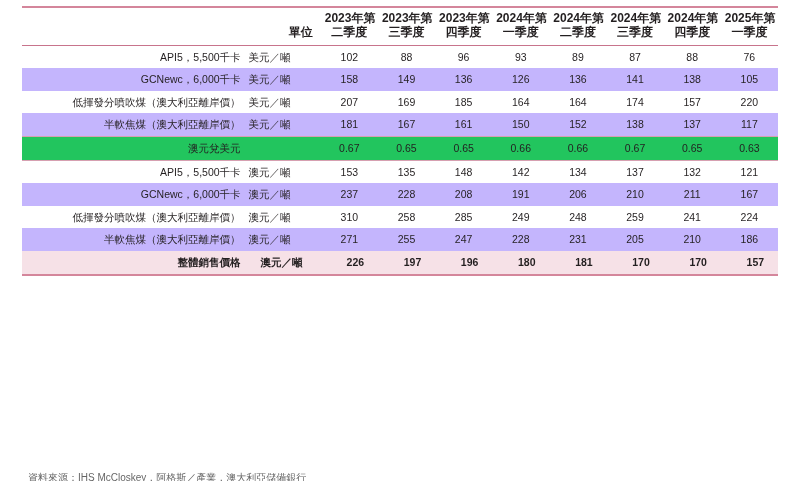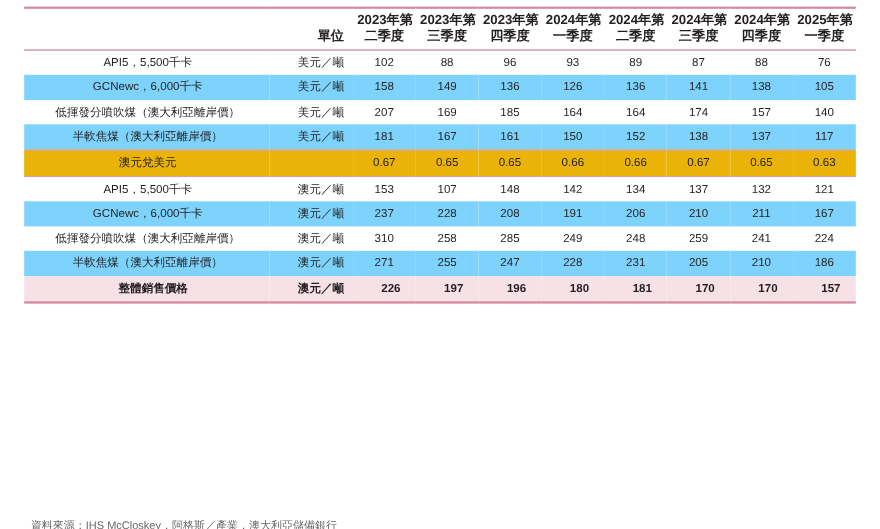--- a/index.html
+++ b/index.html
@@ -53,35 +53,35 @@
   .hdr-line { display: block; white-space: nowrap; }
 
   tbody td {
     padding: 5px 4px;
     font-size: 10.5px;
     line-height: 1.2;
     vertical-align: middle;
     border: none;
   }
   td.label {
-    text-align: center;
+    text-align: right;
     padding-left: 6px;
     white-space: nowrap;
   }
   td.unit {
-    text-align: right;
+    text-align: left;
     padding-right: 8px;
     white-space: nowrap;
   }
   td.val {
     text-align: center;
   }
   tr.band-a td { background: #ffffff; }
-  tr.band-b td { background: #7dd3fc; }
-  tr.highlight td { background: #eab308; font-weight: normal; margin-left: 46px; }
+  tr.band-b td { background: #c4b5fd; }
+  tr.highlight td { background: #22c55e; font-weight: normal; margin-left: 46px; }
   tr.total td { background: #f6e1e7; font-weight: bold; padding-left: 16px; }
   tr.rule-strong td { border-top: 1.4px solid #d6a0b1; }
   tbody tr.last-row td { border-bottom: 2px solid #d4869b; }
   .footnote {
     position: absolute;
     left: 28px;
     bottom: -4px;
     font-size: 10px;
     color: #4a4a4a;
     white-space: nowrap;
@@ -175,21 +175,21 @@
       <tr class="band-a">
         <td class="label">低揮發分噴吹煤（澳大利亞離岸價）</td>
         <td class="unit"><span>美元</span><span class="slash">／</span><span>噸</span></td>
         <td class="val">207</td>
         <td class="val">169</td>
         <td class="val">185</td>
         <td class="val">164</td>
         <td class="val">164</td>
         <td class="val">174</td>
         <td class="val">157</td>
-        <td class="val">140</td>
+        <td class="val">220</td>
       </tr>
 
       <tr class="band-b">
         <td class="label">半軟焦煤（澳大利亞離岸價）</td>
         <td class="unit"><span>美元</span><span class="slash">／</span><span>噸</span></td>
         <td class="val">181</td>
         <td class="val">167</td>
         <td class="val">161</td>
         <td class="val">150</td>
         <td class="val">152</td>
@@ -208,21 +208,21 @@
         <td class="val">0.66</td>
         <td class="val">0.67</td>
         <td class="val">0.65</td>
         <td class="val">0.63</td>
       </tr>
 
       <tr class="band-a rule-strong">
         <td class="label">API5，5,500千卡</td>
         <td class="unit"><span>澳元</span><span class="slash">／</span><span>噸</span></td>
         <td class="val">153</td>
-        <td class="val">107</td>
+        <td class="val">135</td>
         <td class="val">148</td>
         <td class="val">142</td>
         <td class="val">134</td>
         <td class="val">137</td>
         <td class="val">132</td>
         <td class="val">121</td>
       </tr>
 
       <tr class="band-b">
         <td class="label">GCNewc，6,000千卡</td>

